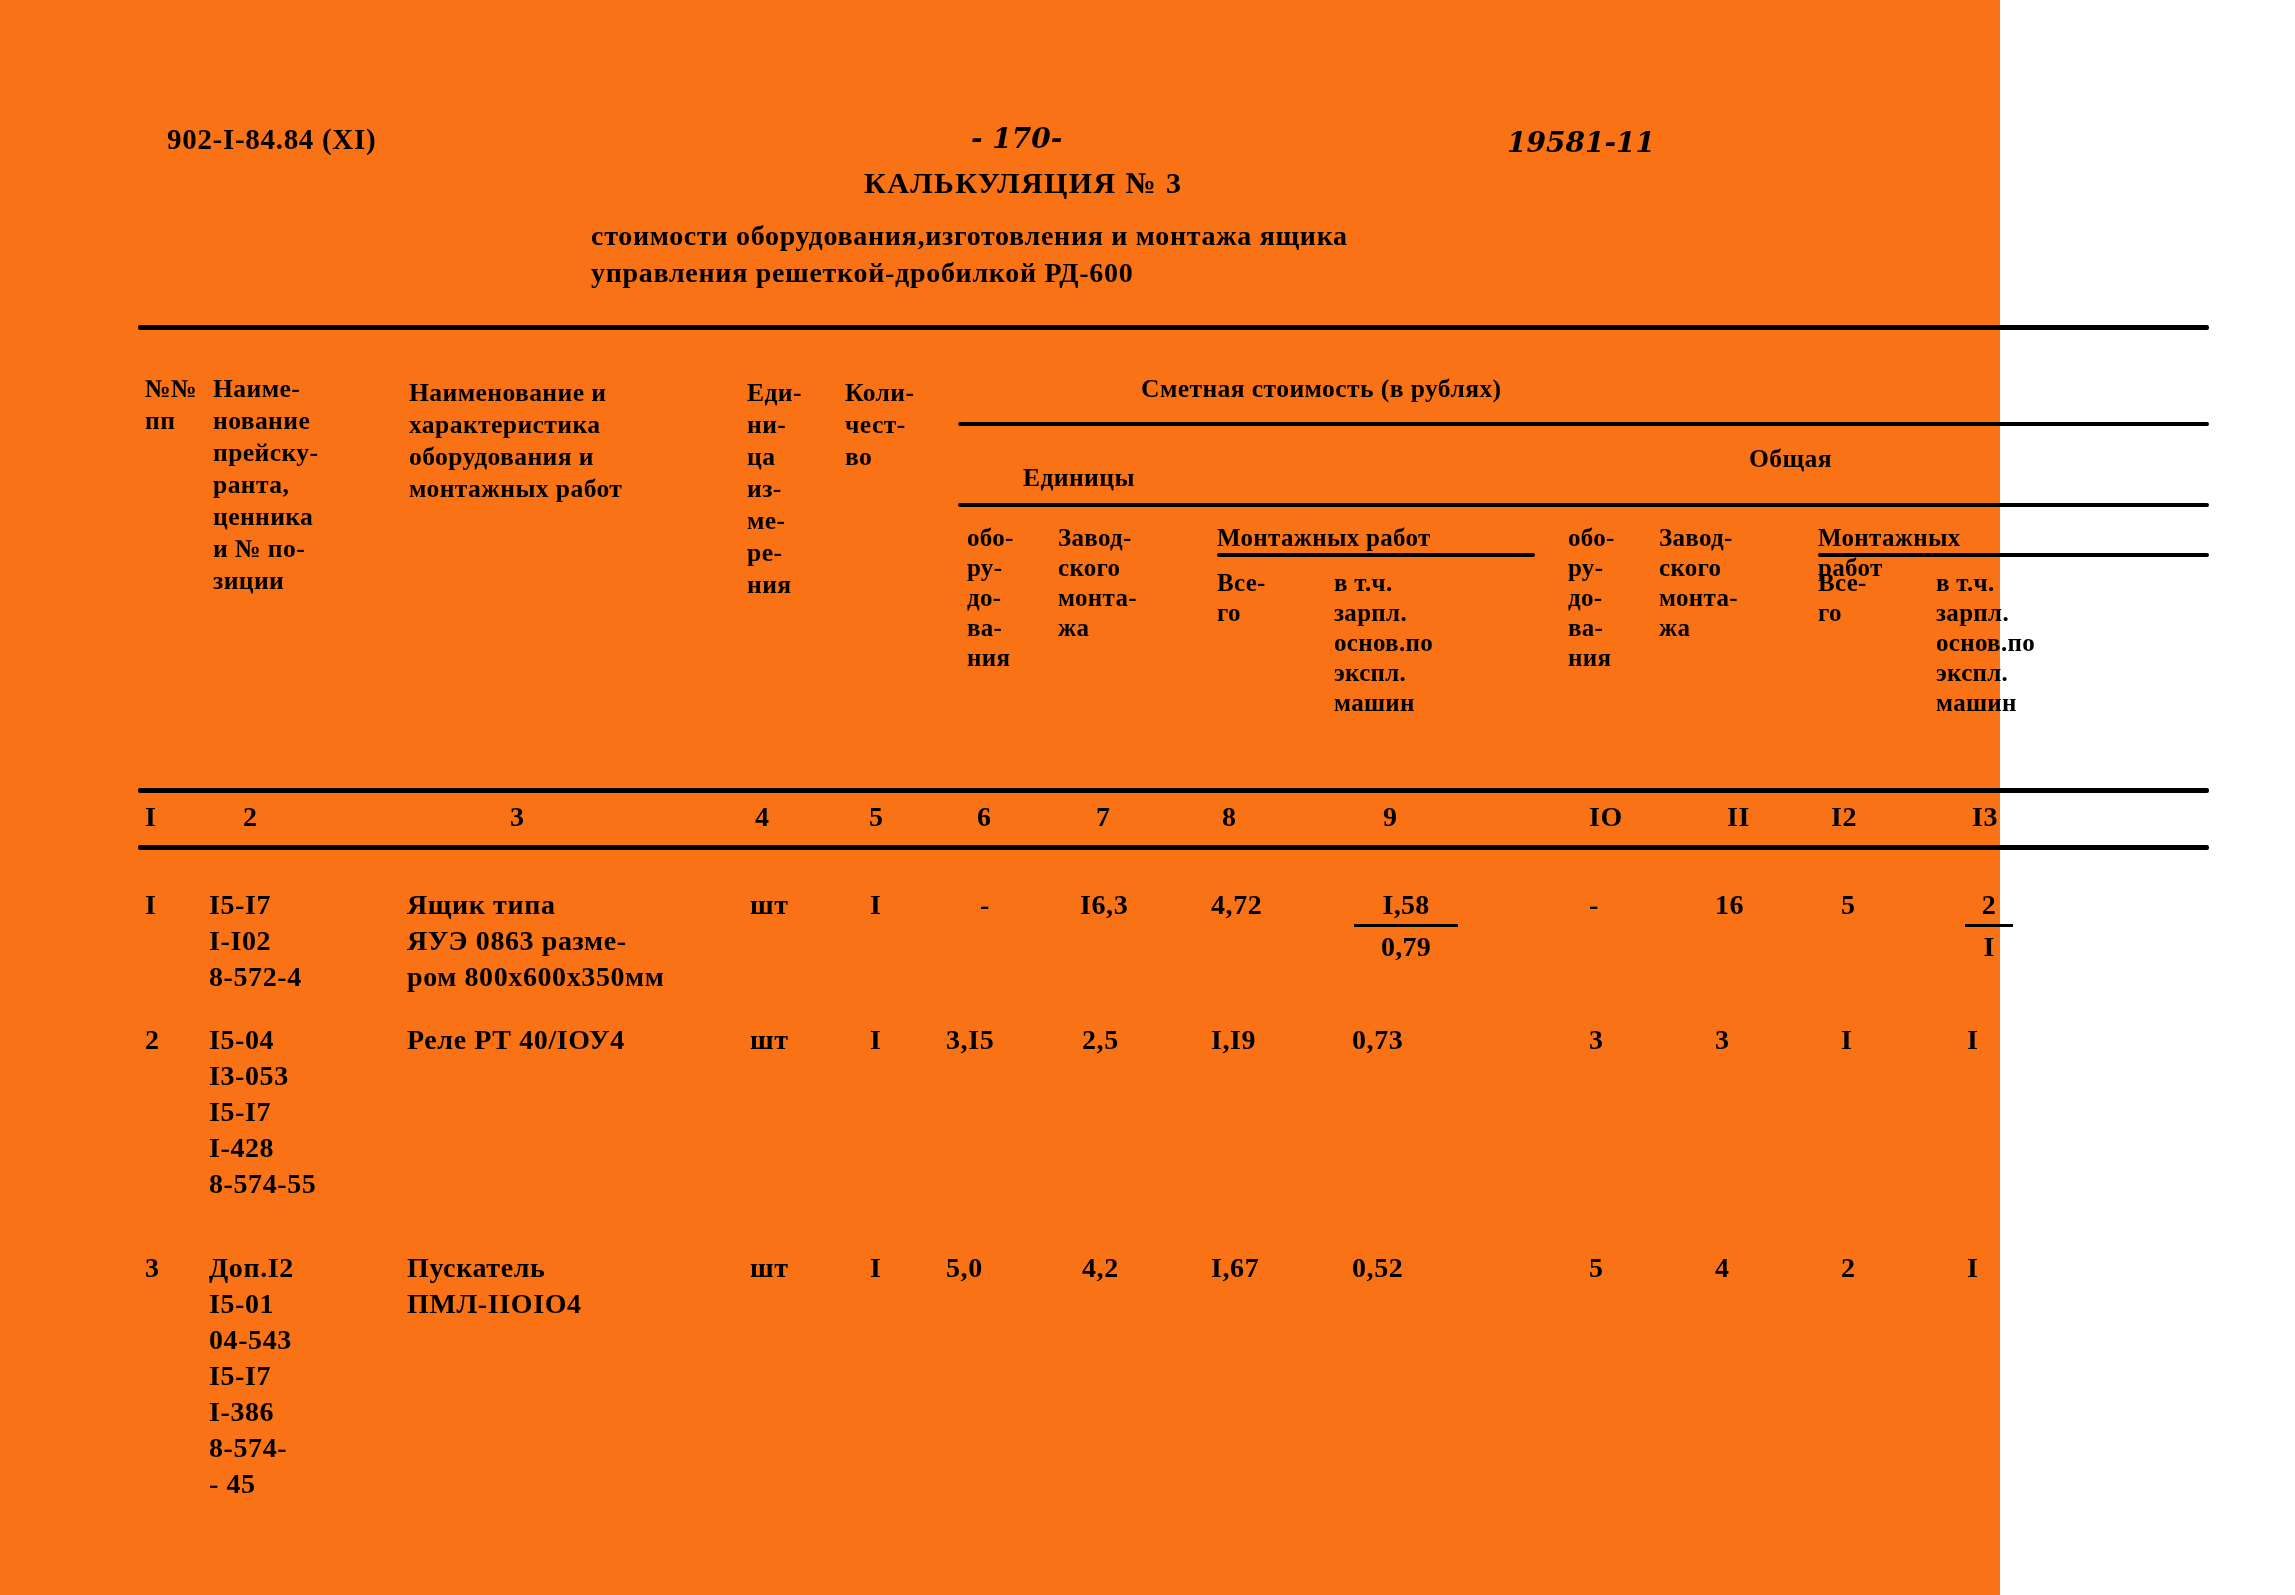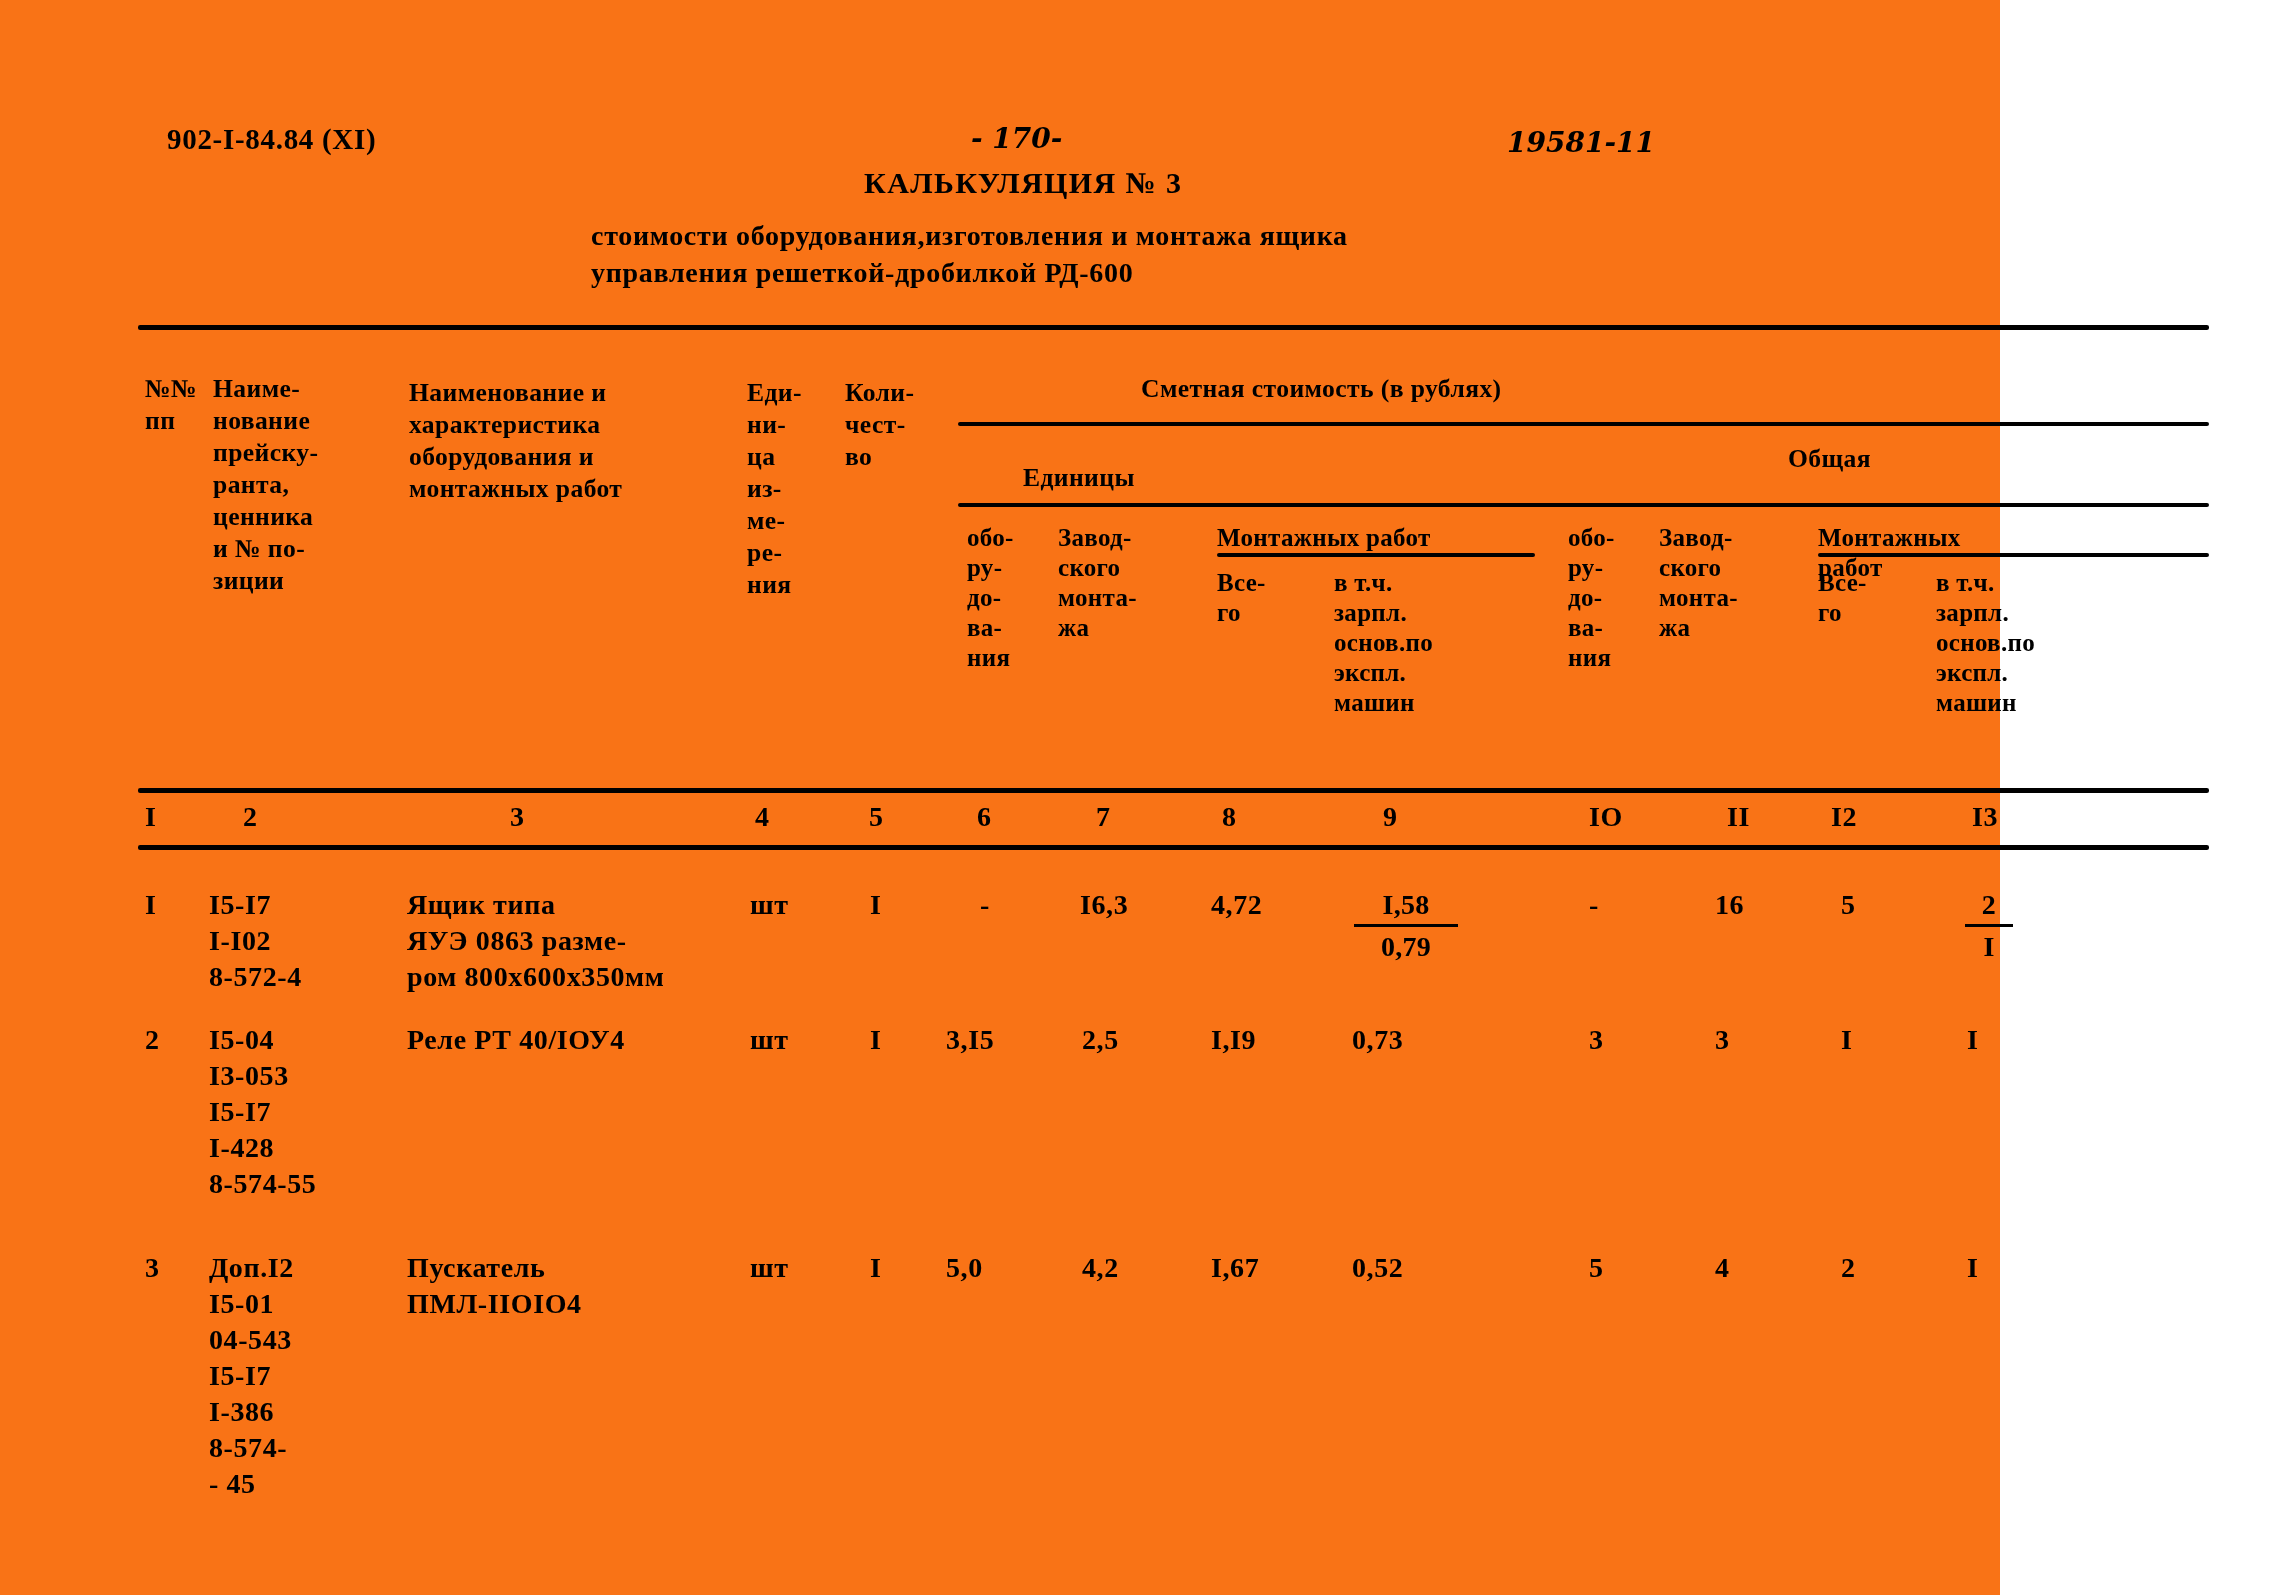--- a/index.html
+++ b/index.html
@@ -92,21 +92,21 @@
     letter-spacing: 0.4px;
     white-space: pre-line;
   }
   #ch-num     { left: 145px;  top: 373px; width: 83px; }
   #ch-name1   { left: 213px;  top: 373px; width: 180px; }
   #ch-name2   { left: 409px;  top: 377px; width: 297px; }
   #ch-unit    { left: 747px; top: 377px; width: 76px; }
   #ch-qty     { left: 845px; top: 377px; width: 104px; }
   #ch-smeta   { left: 1141px; top: 373px; }
   #ch-edinicy { left: 1023px; top: 462px; }
-  #ch-obshaya { left: 1749px; top: 443px; margin-left: 39px; }
+  #ch-obshaya { left: 1749px; top: 443px; }
 
   .subhead {
     position: absolute;
     font-size: 25px;
     line-height: 30px;
     letter-spacing: 0.3px;
     white-space: pre-line;
   }
   #sh-obor-l  { left: 967px; top: 523px; width: 83px; }
   #sh-zav-l   { left: 1058px; top: 523px; width: 138px; }

